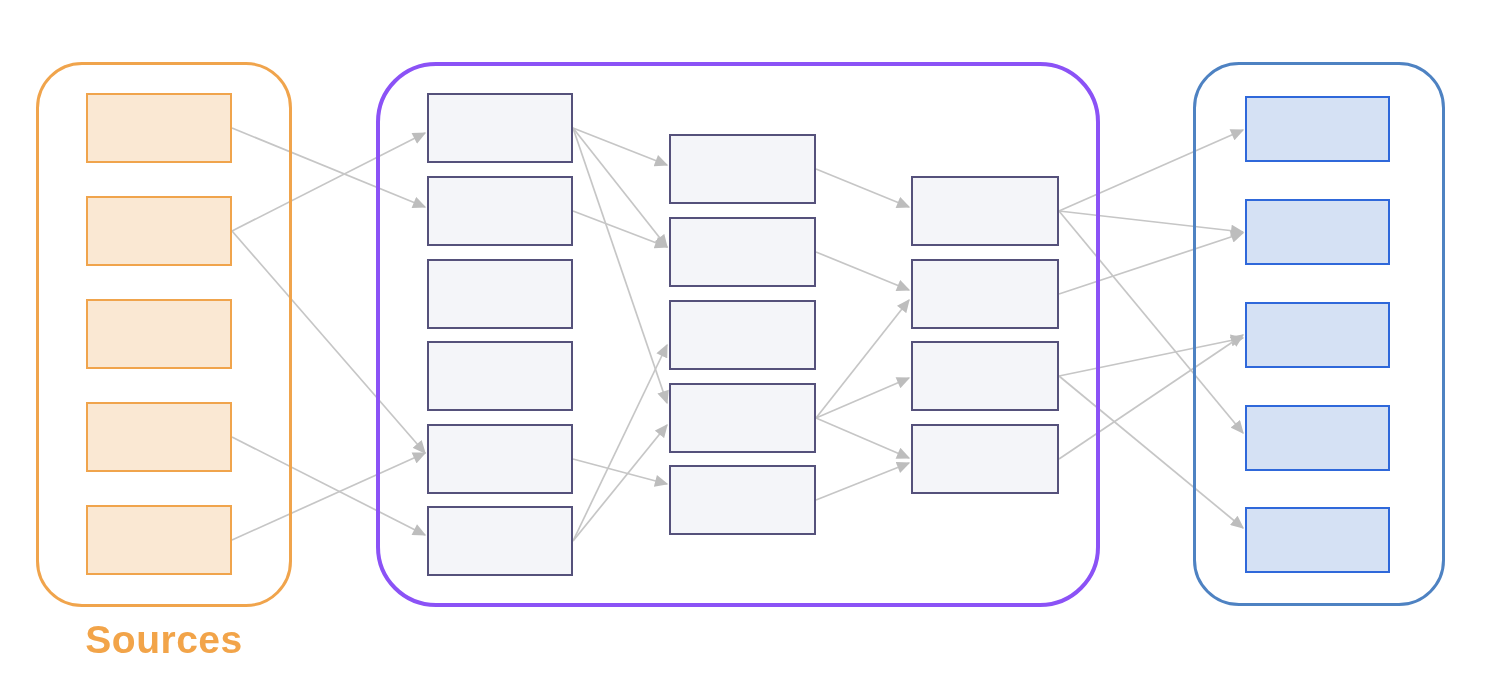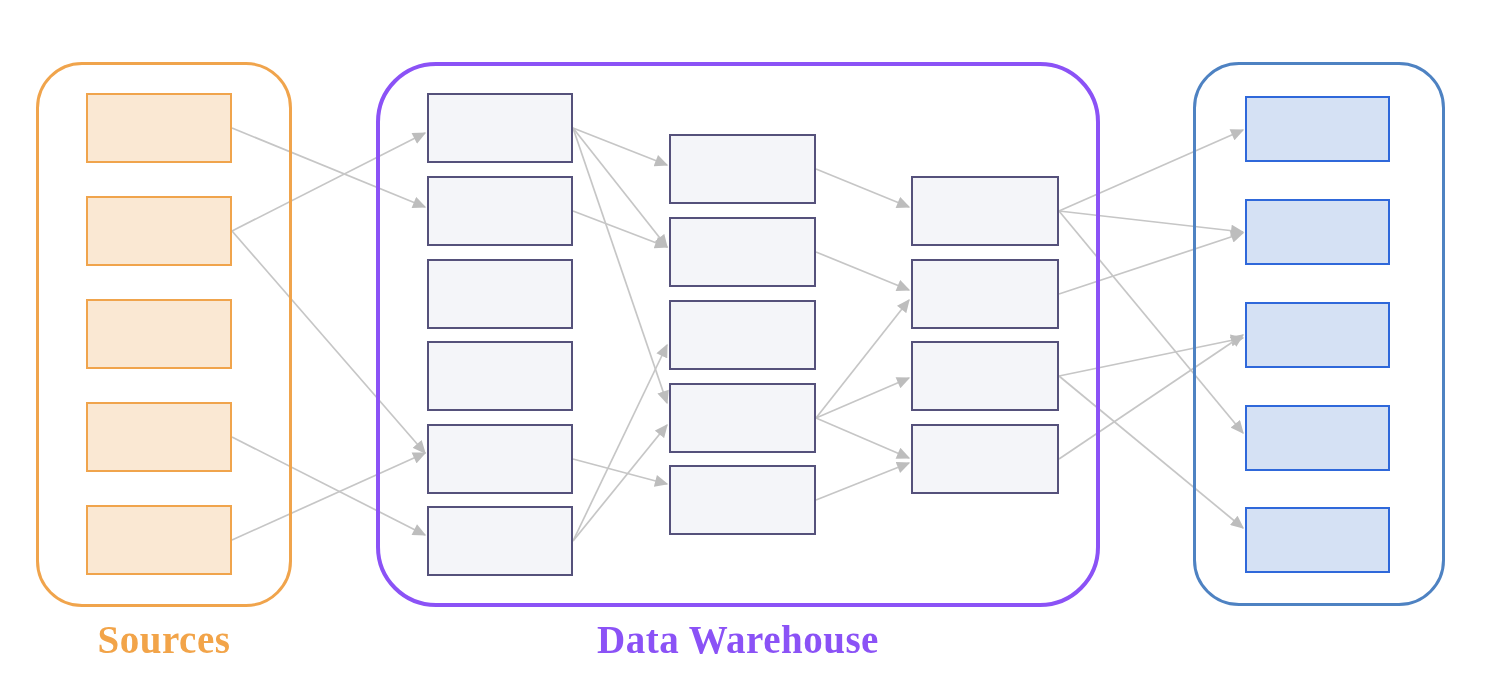--- a/index.html
+++ b/index.html
@@ -1,21 +1,21 @@
 <!DOCTYPE html>
 <html><head>
 <meta charset="utf-8">
 <style>
   html,body{margin:0;padding:0;background:#ffffff;}
   #canvas{
     position:relative;
     width:1496px;height:698px;
     background:#ffffff;
     overflow:hidden;
-    font-family:Liberation Serif, serif;
+    font-family:Liberation Sans, sans-serif;
   }
   #edges-layer{position:absolute;left:0;top:0;z-index:1;}
   .frame{
     position:absolute;box-sizing:border-box;
     background:transparent;z-index:2;
   }
   .node{
     position:absolute;box-sizing:border-box;z-index:2;
   }
   .group-label{
@@ -76,20 +76,19 @@
     <div class="node" style="left: 427px; top: 506px; width: 146px; height: 70px; background: rgb(244, 245, 249); border: 2px solid rgb(85, 81, 123);"></div>
     <div class="node" style="left: 669px; top: 134px; width: 147px; height: 70px; background: rgb(244, 245, 249); border: 2px solid rgb(85, 81, 123);"></div>
     <div class="node" style="left: 669px; top: 217px; width: 147px; height: 70px; background: rgb(244, 245, 249); border: 2px solid rgb(85, 81, 123);"></div>
     <div class="node" style="left: 669px; top: 300px; width: 147px; height: 70px; background: rgb(244, 245, 249); border: 2px solid rgb(85, 81, 123);"></div>
     <div class="node" style="left: 669px; top: 383px; width: 147px; height: 70px; background: rgb(244, 245, 249); border: 2px solid rgb(85, 81, 123);"></div>
     <div class="node" style="left: 669px; top: 465px; width: 147px; height: 70px; background: rgb(244, 245, 249); border: 2px solid rgb(85, 81, 123);"></div>
     <div class="node" style="left: 911px; top: 176px; width: 148px; height: 70px; background: rgb(244, 245, 249); border: 2px solid rgb(85, 81, 123);"></div>
     <div class="node" style="left: 911px; top: 259px; width: 148px; height: 70px; background: rgb(244, 245, 249); border: 2px solid rgb(85, 81, 123);"></div>
     <div class="node" style="left: 911px; top: 341px; width: 148px; height: 70px; background: rgb(244, 245, 249); border: 2px solid rgb(85, 81, 123);"></div>
     <div class="node" style="left: 911px; top: 424px; width: 148px; height: 70px; background: rgb(244, 245, 249); border: 2px solid rgb(85, 81, 123);"></div>
-    <div class="group-label" style="left: 376px; width: 724px; top: 619px; color: rgb(139, 82, 246);">Data Warehouse</div>
     <div class="frame" style="left: 1193px; top: 62px; width: 252px; height: 544px; border: 3px solid rgb(78, 130, 194); border-radius: 46px;"></div>
     <div class="node" style="left: 1245px; top: 96px; width: 145px; height: 66px; background: rgb(213, 225, 244); border: 2px solid rgb(47, 104, 218);"></div>
     <div class="node" style="left: 1245px; top: 199px; width: 145px; height: 66px; background: rgb(213, 225, 244); border: 2px solid rgb(47, 104, 218);"></div>
     <div class="node" style="left: 1245px; top: 302px; width: 145px; height: 66px; background: rgb(213, 225, 244); border: 2px solid rgb(47, 104, 218);"></div>
     <div class="node" style="left: 1245px; top: 405px; width: 145px; height: 66px; background: rgb(213, 225, 244); border: 2px solid rgb(47, 104, 218);"></div>
     <div class="node" style="left: 1245px; top: 507px; width: 145px; height: 66px; background: rgb(213, 225, 244); border: 2px solid rgb(47, 104, 218);"></div>
   </div>
 
 </body></html>

